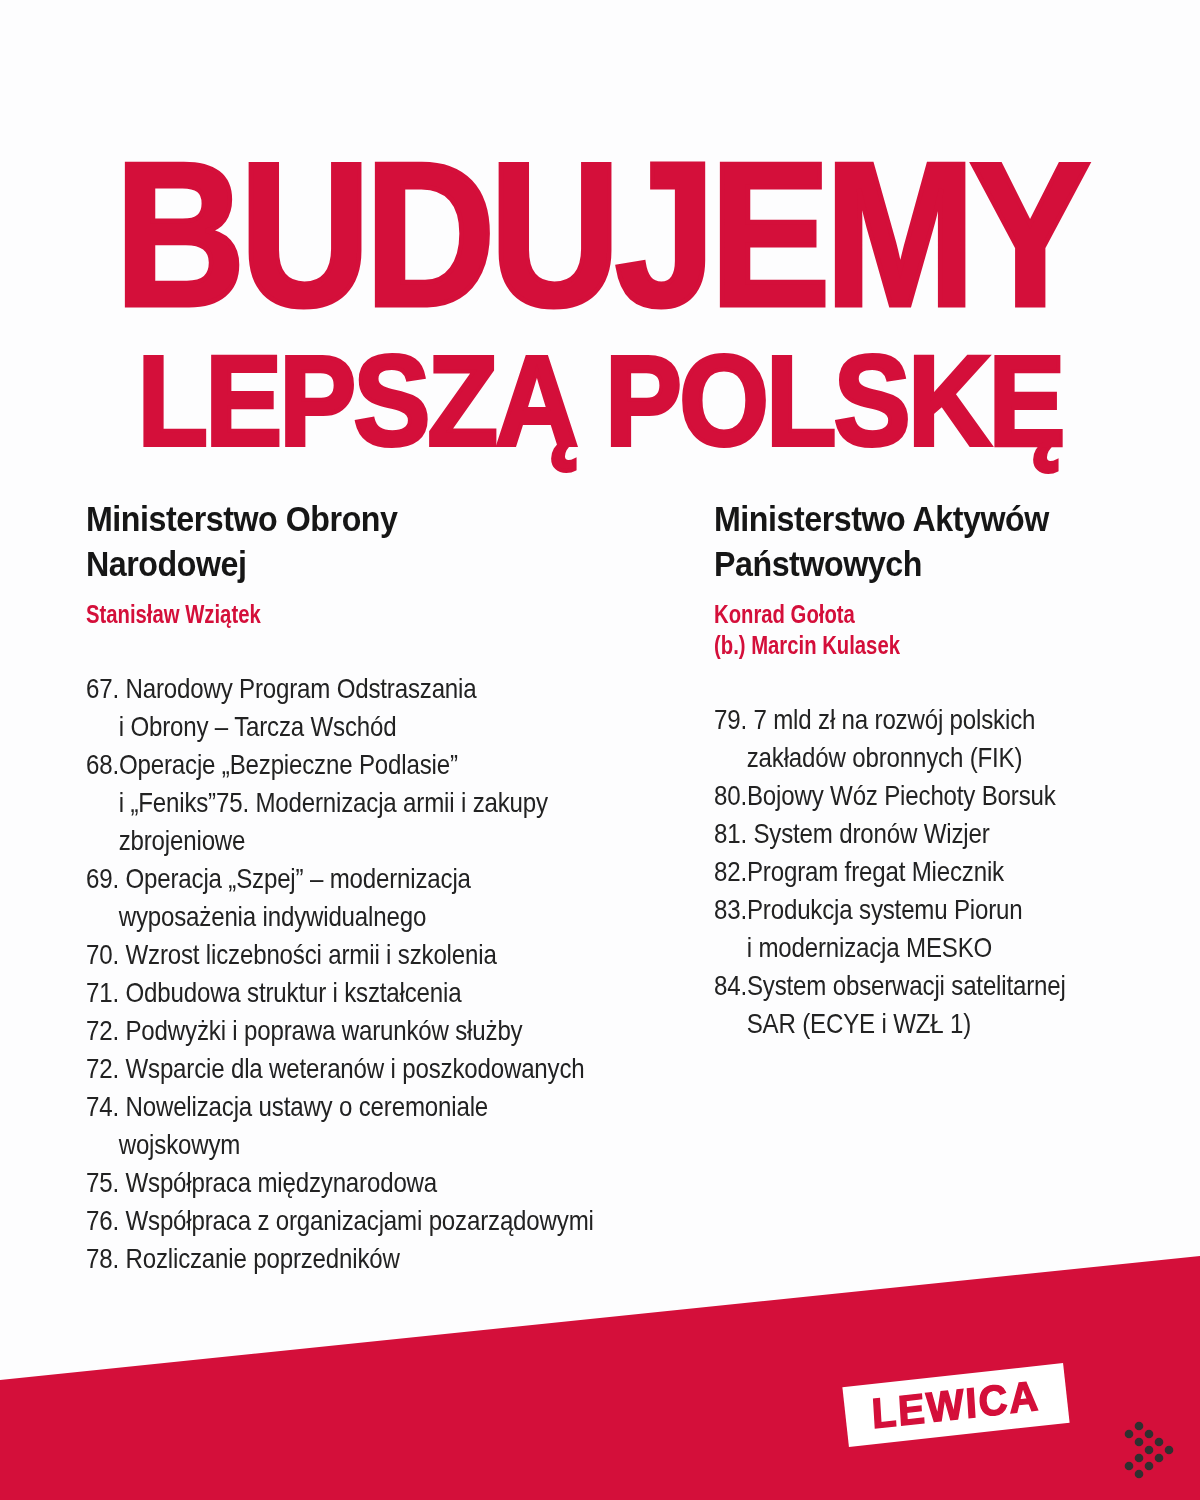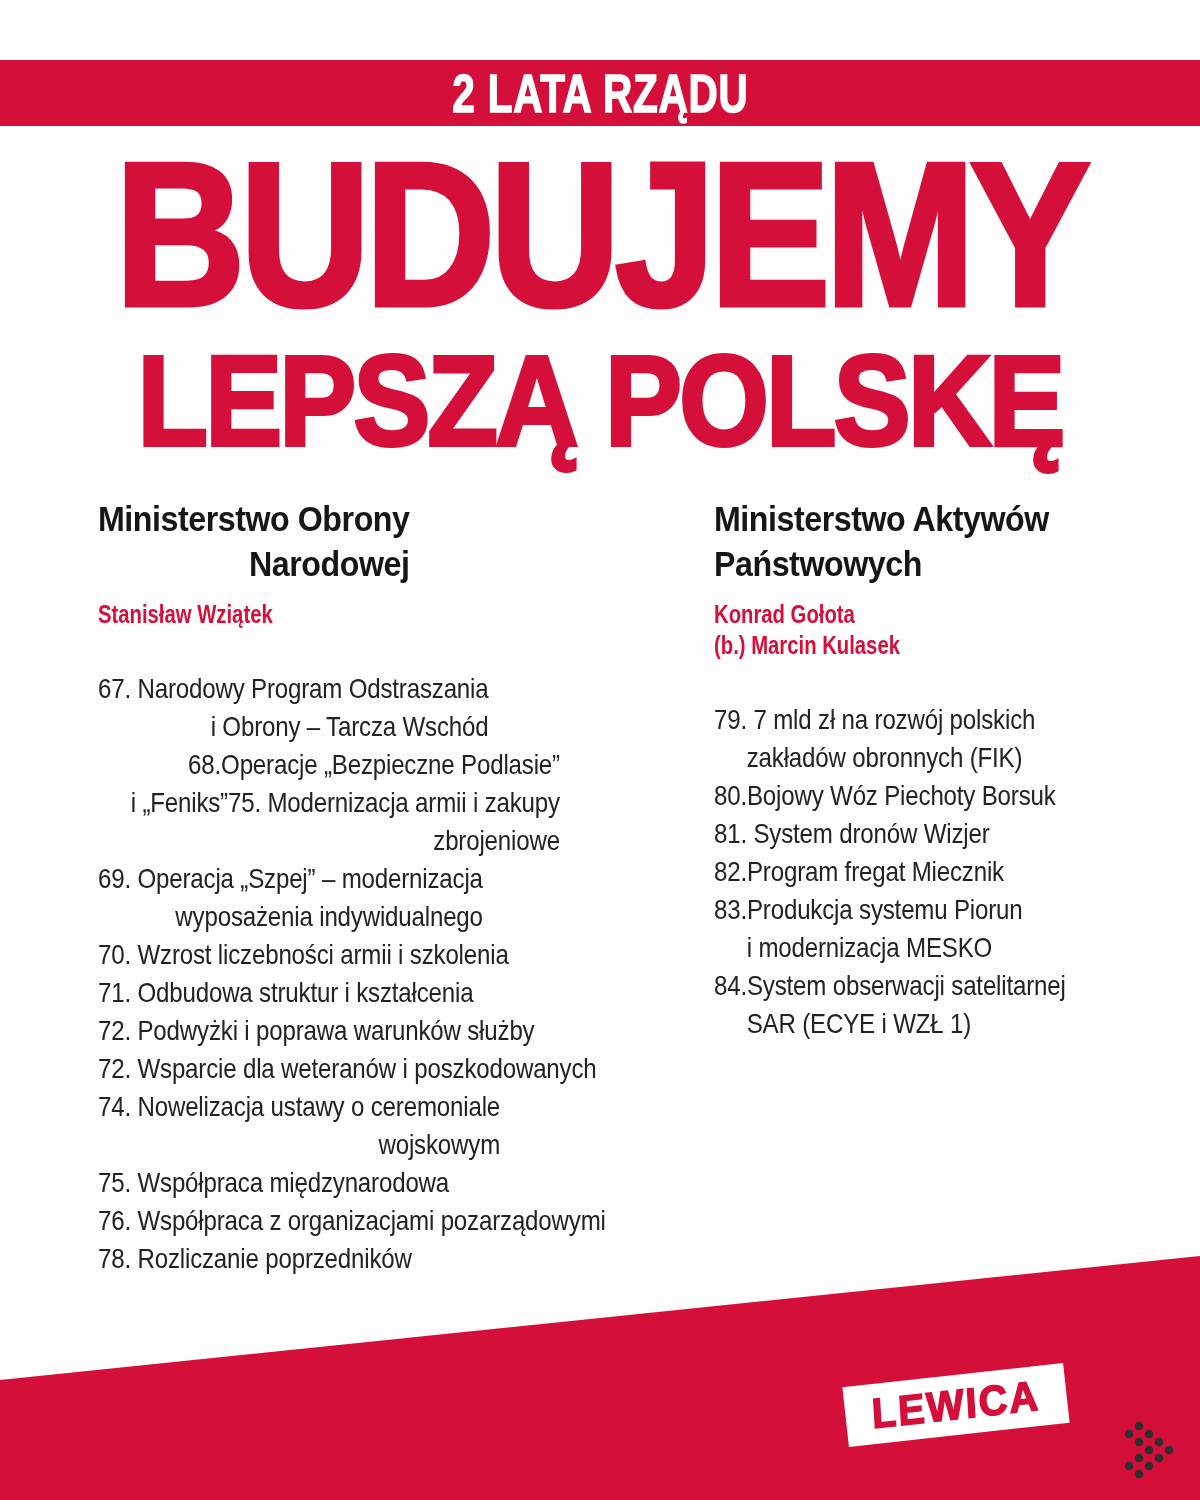--- a/index.html
+++ b/index.html
@@ -47,21 +47,21 @@
   .t2 {
     margin-top: 24px;
     font-size: 128px; line-height: 118px; font-weight: 700;
     letter-spacing: -3px; white-space: nowrap;
     -webkit-text-stroke: 4px #d40f3a;
     transform: scaleX(0.9); transform-origin: center top;
   }
 
   
   .col { position: absolute; top: 496px; }
-  .col-left  { left: 98px;  width: 600px; text-align: right; }
+  .col-left  { left: 86px;  width: 600px; }
   .col-right { left: 714px; width: 500px; }
 
   .col h2 {
     margin: 0;
     font-size: 35px; line-height: 45px; font-weight: 700;
     color: #161616; letter-spacing: -0.5px;
     white-space: pre-line; width: max-content;
     transform: scaleX(0.92); transform-origin: left top;
   }
   .ministers {
@@ -106,23 +106,20 @@
     transform: scaleX(0.95) skewX(-3deg);
     white-space: nowrap;
   }
   .dots { position: absolute; left: 1122px; top: 1421px; }
 </style>
 </head>
 <body>
 
 <div class="poster">
 
-  <div class="top-band">
-    <span class="band-text">2 LATA RZĄDU</span>
-  </div>
 
   <div class="title">
     <div class="t1">BUDUJEMY</div>
     <div class="t2">LEPSZĄ POLSKĘ</div>
   </div>
 
   <section class="col col-left">
     <h2>Ministerstwo Obrony
 Narodowej</h2>
     <div class="ministers">

